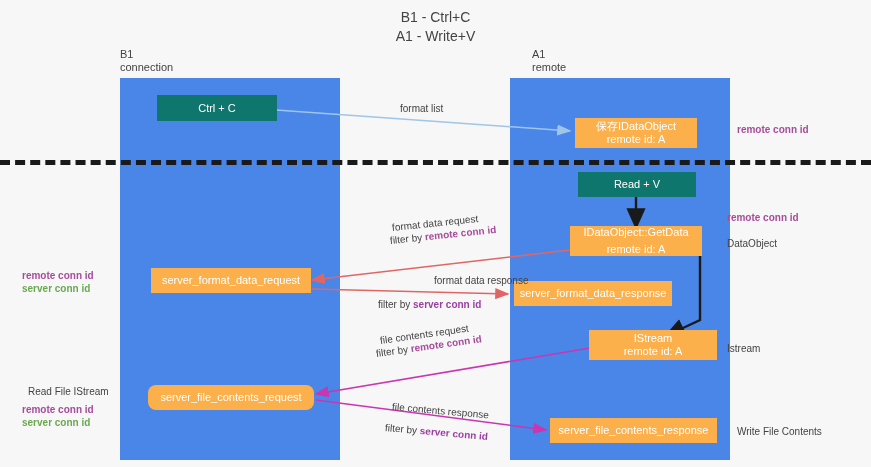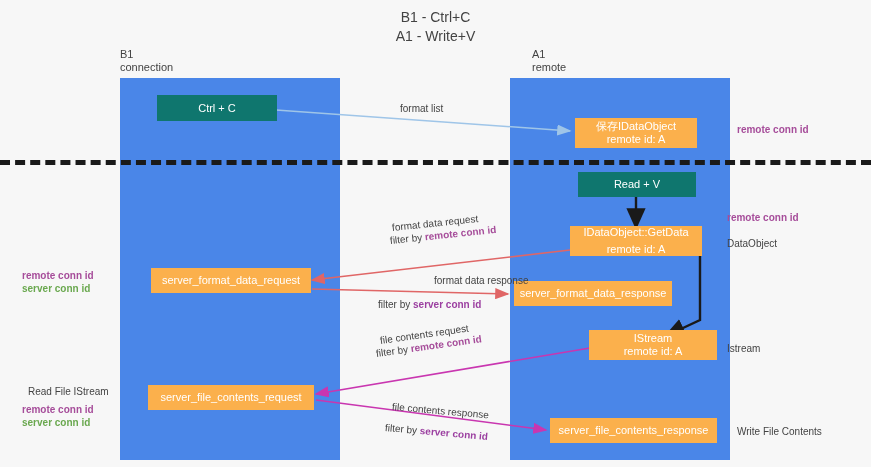--- a/index.html
+++ b/index.html
@@ -159,21 +159,21 @@
 
   <div class="node orange" style="left:514px; top:281px; width:158px; height:25px;">
     <span>server_format_data_response</span>
   </div>
 
   <div class="node orange" style="left:589px; top:330px; width:128px; height:30px;">
     <span>IStream</span>
     <span class="l2">remote id: A</span>
   </div>
 
-  <div class="node orange" style="left:148px; top:385px; width:166px; height:25px;">
+  <div class="node orange" style="left:148px; top:385px; width:166px; height:25px;border-radius:8px;">
     <span>server_file_contents_request</span>
   </div>
 
   <div class="node orange" style="left:550px; top:418px; width:167px; height:25px;">
     <span>server_file_contents_response</span>
   </div>
 
   <div class="edge-label" style="left:400px; top:102px;">
     <span>format list</span>
   </div>

